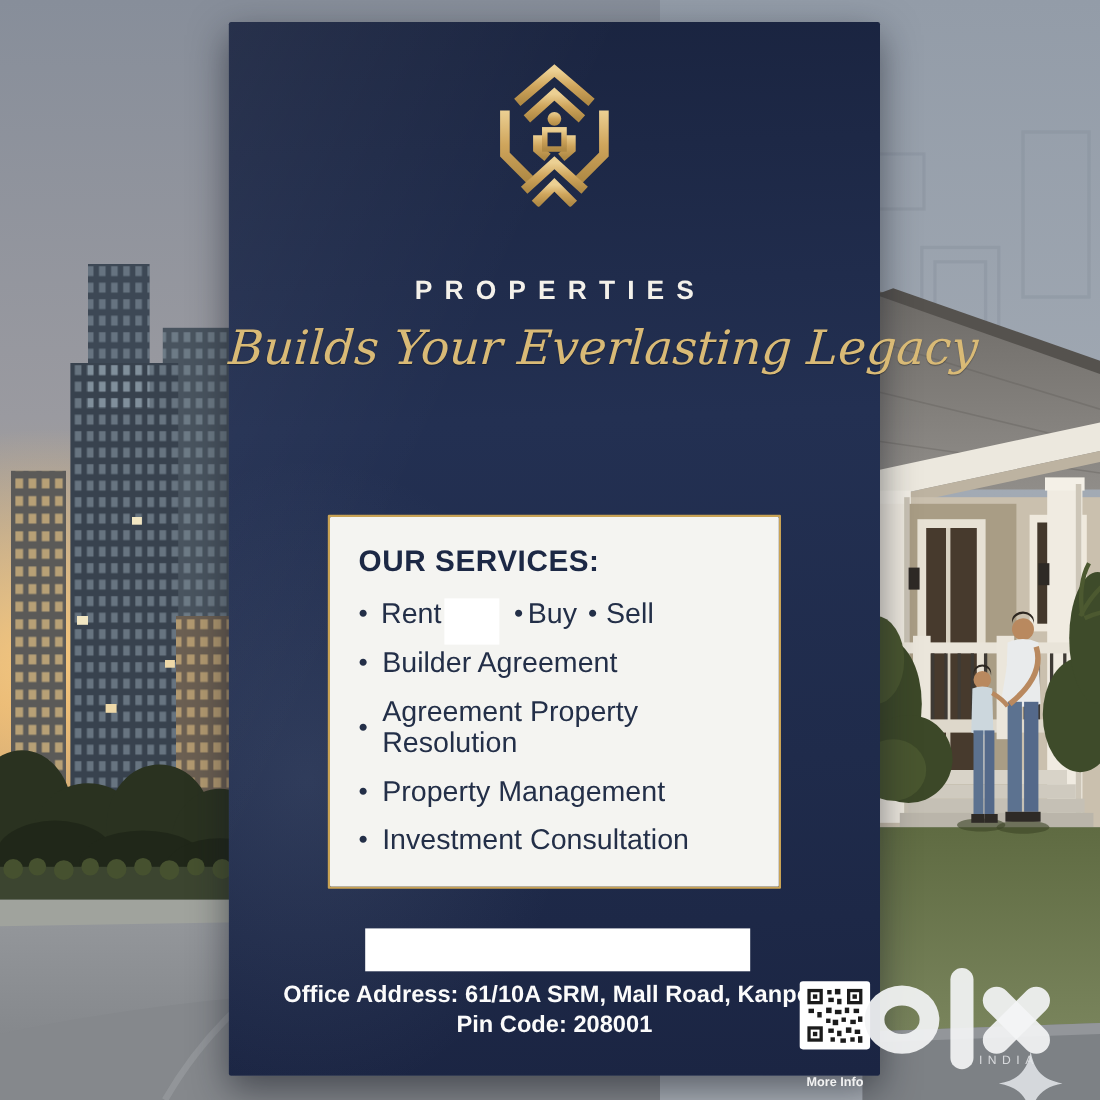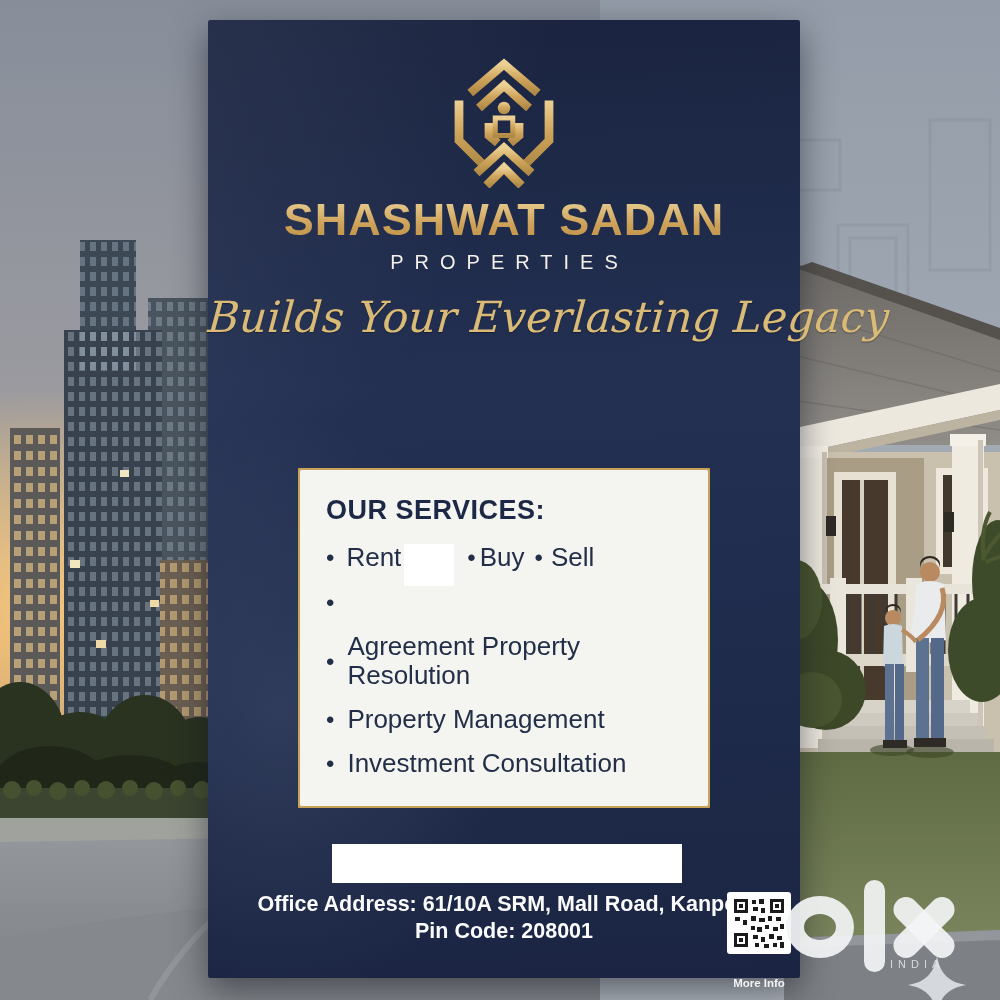--- a/index.html
+++ b/index.html
@@ -21,21 +21,21 @@
             linear-gradient(115deg, rgba(255,255,255,.06) 0%, rgba(255,255,255,0) 35%),
             radial-gradient(ellipse 340px 420px at 12% 72%, rgba(150,165,190,.14), rgba(0,0,0,0) 70%); }
 
   .logo { position:absolute; left:50%; top:38px; transform:translateX(-50%); }
 
   .brand-name { position:absolute; left:0; right:0; top:174px; text-align:center;
           font-size:45px; font-weight:bold; letter-spacing:1px; color:#d4ad62;
           background:linear-gradient(180deg,#ecd49a 5%,#cda057 60%,#b98f46 100%);
           -webkit-background-clip:text; background-clip:text; -webkit-text-fill-color:transparent; }
   .brand-type { position:absolute; left:0; right:0; top:231px; text-align:center;
-          font-size:20px; font-weight:normal; letter-spacing:11px; text-indent:11px; color:#f4f1ea; }
+          font-size:24px; font-weight:bold; letter-spacing:11px; text-indent:11px; color:#f4f1ea; }
 
   .tagline { position:absolute; left:0; right:0; top:272px; text-align:center;
           font-family:"DejaVu Serif", serif; font-style:italic;
           font-size:43px; color:#d9ba76; transform:skewX(-4deg);
           text-shadow:0 1px 1px rgba(0,0,0,.35); white-space:nowrap; }
 
   .coverage { position:absolute; left:0; right:0; top:366px; text-align:center;
           font-size:23px; font-weight:bold; letter-spacing:1.5px; color:#eadcb9; }
 
   
@@ -309,39 +309,39 @@
         <polyline points="96,34 96,66 78,84"></polyline>
         <polyline points="38,92 60,72 82,92"></polyline>
         <polyline points="46,102 60,88 74,102"></polyline>
         <polyline points="48,52 48,62 55,68"></polyline>
         <polyline points="72,52 72,62 65,68"></polyline>
       </g>
       <circle cx="60" cy="40" r="5" fill="url(#goldG)"></circle>
       <rect x="53" y="48" width="14" height="14" fill="none" stroke="url(#goldG)" stroke-width="4"></rect>
     </svg>
 
-    <div class="brand-name">SHASHWAT SADAN</div>
     <div class="brand-type">PROPERTIES</div>
     <div class="tagline">Builds Your Everlasting Legacy</div>
 
     <div class="services-frame">
       <div class="services-box">
         <div class="erase-patch"></div>
         <div class="services-heading">OUR SERVICES:</div>
         <div class="svc-row">
           <span class="b">•</span>
           <span>Rent</span>
           <span class="svc-inline-gap"></span>
           <span class="b" style="margin-right:4px">•</span>
           <span>Buy</span>
           <span class="b svc-tight" style="margin-right:8px">•</span>
           <span>Sell</span>
         </div>
         <div class="svc-item">
           <span class="b">•</span>
+          <span>Builder Agreement</span>
         </div>
         <div class="svc-item">
           <span class="b">•</span>
           <span>Agreement Property Resolution</span>
         </div>
         <div class="svc-item">
           <span class="b">•</span>
           <span>Property Management</span>
         </div>
         <div class="svc-item">

